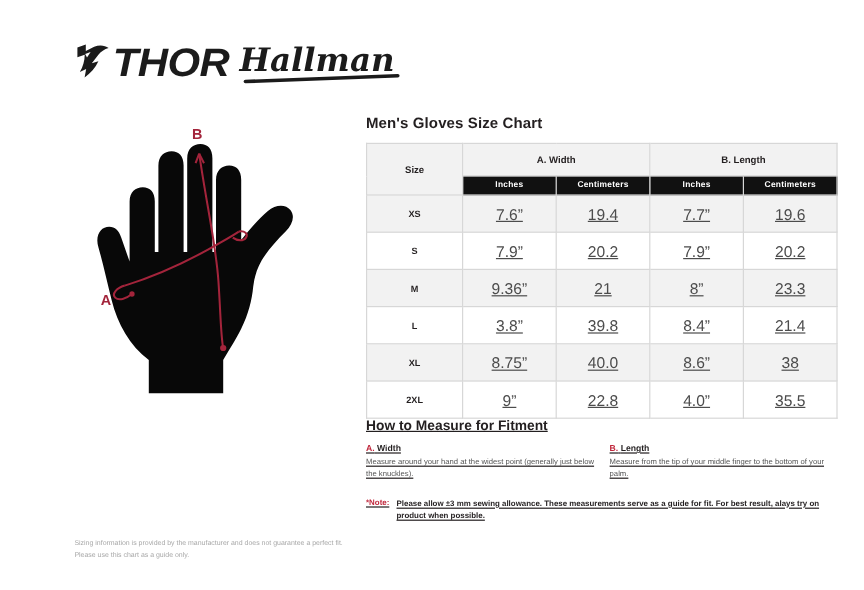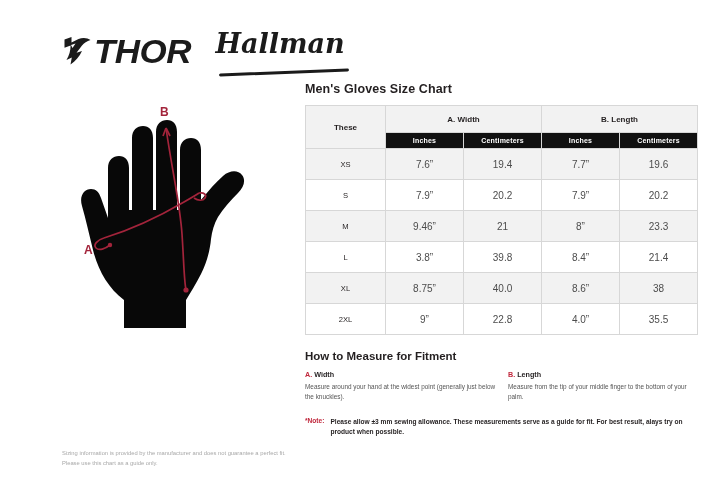--- a/index.html
+++ b/index.html
@@ -55,22 +55,21 @@
     transform-origin: left center;
   }
   .hallman-word {
     font-family: "DejaVu Serif", serif;
     font-weight: 700;
     font-style: italic;
     font-size: 27px;
     line-height: 1;
     color: #1b1b1b;
     position: relative;
-    margin-left: 16px;
-    padding-bottom: 16px;
+    padding-bottom: 2px;
   }
   .hallman-word::after {
     content: "";
     position: absolute;
     left: 3px;
     right: -4px;
     bottom: -1px;
     height: 3px;
     background: #1b1b1b;
     border-radius: 2px;
@@ -84,21 +83,21 @@
     top: 88px;
     width: 200px;
     height: 240px;
   }
   .hand-figure svg { display: block; }
 
   
   .content {
     position: absolute;
     left: 264px;
-    top: 82px;
+    top: 96px;
     width: 392px;
     padding-left: 41px;
   }
   .chart-title {
     font-size: 12.5px;
     font-weight: 700;
     color: #231f20;
     margin: 0 0 9px 0;
     letter-spacing: 0.1px;
   }
@@ -132,37 +131,38 @@
   th.unit-head {
     background: #111111;
     color: #ffffff;
     font-size: 7px;
     font-weight: 700;
     height: 15px;
     border-color: #111111;
     letter-spacing: 0.2px;
   }
   td.size-cell {
-    font-weight: 400;
+    font-weight: 700;
     font-size: 7.6px;
     color: #231f20;
   }
   td.val-cell {
     color: #4c4c4c;
-    font-size: 10px;
+    font-size: 13px;
+    text-decoration: underline;
   }
   tr.row-body td { height: 30px; }
   tr.shade td { background: #f2f2f2; }
   tr.plain td { background: #ffffff; }
   col.c-size { width: 80px; }
   col.c-val  { width: 78px; }
 
   
   .howto {
-    margin-top: 15px;
+    text-decoration: underline;
   }
   .howto-title {
     font-size: 11.5px;
     font-weight: 700;
     color: #231f20;
     margin: 0 0 8px 0;
   }
   .howto-cols {
     display: flex;
     gap: 0;
@@ -294,21 +294,21 @@
     <table class="size-table">
       <colgroup>
         <col class="c-size">
           <col class="c-val">
           <col class="c-val">
           <col class="c-val">
           <col class="c-val">
       </colgroup>
       <thead>
         <tr>
-          <th class="size-head" rowspan="2">These</th>
+          <th class="size-head" rowspan="2">Size</th>
           <th class="grp-head" colspan="2">A. Width</th>
           <th class="grp-head" colspan="2">B. Length</th>
         </tr>
         <tr>
           <th class="unit-head">Inches</th>
           <th class="unit-head">Centimeters</th>
           <th class="unit-head">Inches</th>
           <th class="unit-head">Centimeters</th>
         </tr>
       </thead>
@@ -322,21 +322,21 @@
         </tr>
         <tr class="row-body plain">
           <td class="size-cell">S</td>
           <td class="val-cell">7.9”</td>
           <td class="val-cell">20.2</td>
           <td class="val-cell">7.9”</td>
           <td class="val-cell">20.2</td>
         </tr>
         <tr class="row-body shade">
           <td class="size-cell">M</td>
-          <td class="val-cell">9.46”</td>
+          <td class="val-cell">9.36”</td>
           <td class="val-cell">21</td>
           <td class="val-cell">8”</td>
           <td class="val-cell">23.3</td>
         </tr>
         <tr class="row-body plain">
           <td class="size-cell">L</td>
           <td class="val-cell">3.8”</td>
           <td class="val-cell">39.8</td>
           <td class="val-cell">8.4”</td>
           <td class="val-cell">21.4</td>

